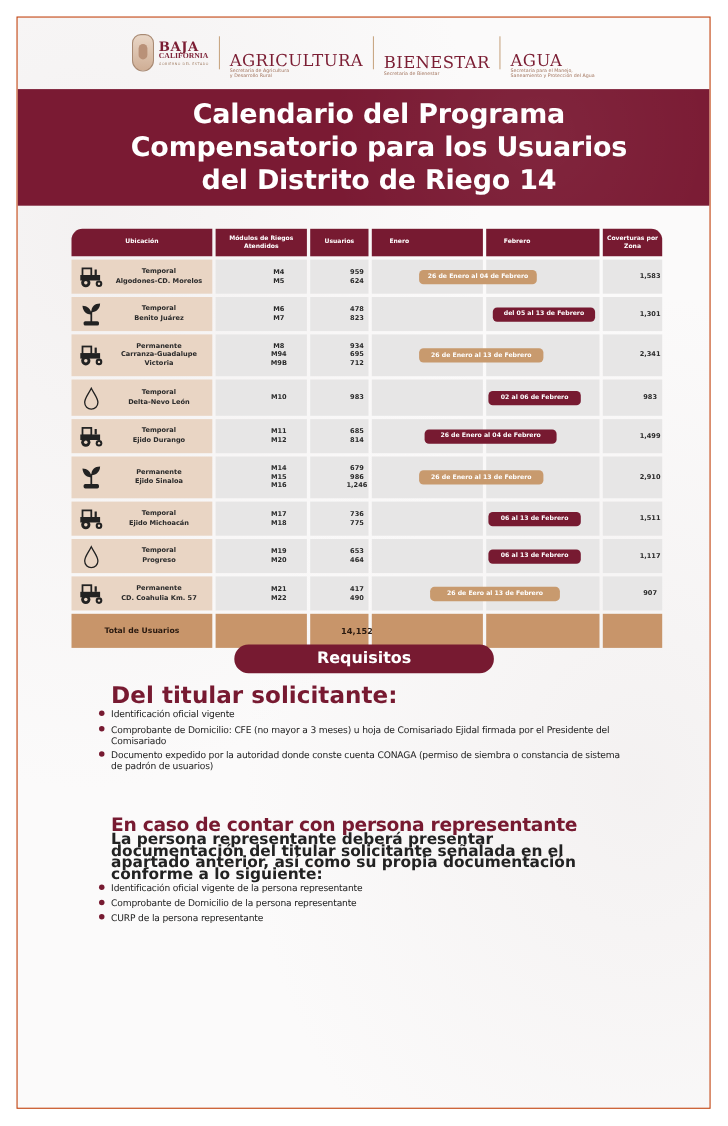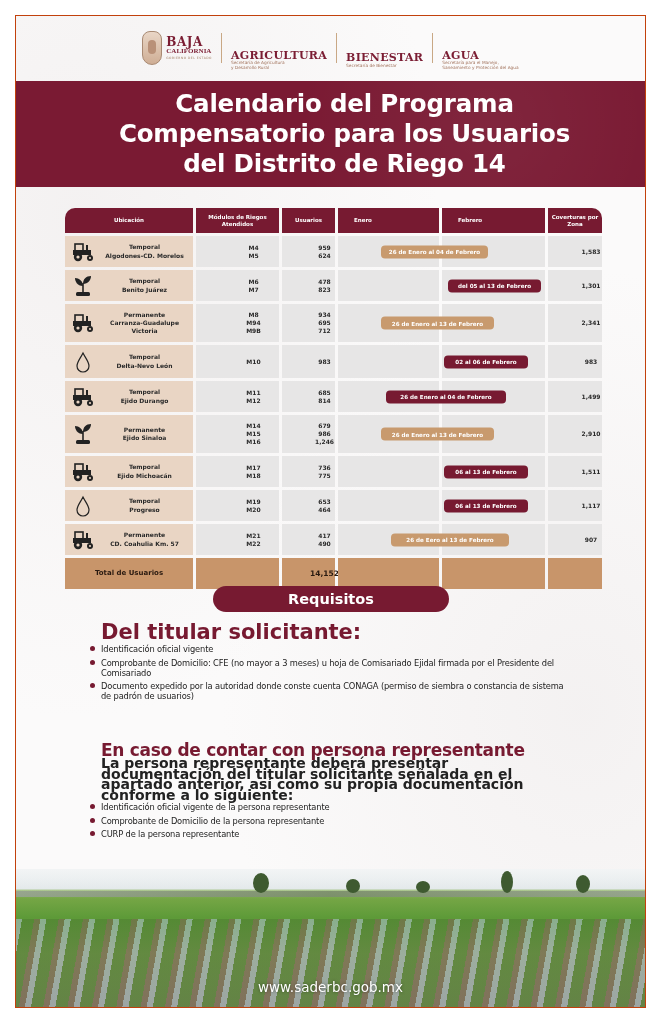--- a/index.html
+++ b/index.html
@@ -22,21 +22,21 @@
   .logos { position: absolute; top: 10px; left: 0; width: 100%; height: 44px; display: flex; justify-content: center; align-items: center; gap: 6px; }
   .logo-group { display: flex; align-items: center; gap: 4px; }
   .crest { width: 20px; height: 34px; border-radius: 8px 8px 10px 10px; background: linear-gradient(#e9d6c6, #cfae95); border: 1px solid #a98a73; position: relative; }
   .crest::after { content: ""; position: absolute; left: 5px; top: 8px; width: 8px; height: 14px; border-radius: 4px; background: #b99178; }
   .bc-text { display: flex; flex-direction: column; line-height: 1; }
   .bc-big { font-family: "DejaVu Serif", serif; font-weight: bold; color: #7b1d33; font-size: 12px; letter-spacing: 0.5px; }
   .bc-mid { font-family: Liberation Serif, serif; font-weight: bold; color: #7b1d33; font-size: 7px; }
   .bc-small { font-size: 3px; color: #a07d63; margin-top: 2px; letter-spacing: 0.5px; }
   .vsep { width: 1px; height: 30px; background: #c9a885; margin: 0 3px; }
   .org { display: flex; flex-direction: column; line-height: 1.05; }
-  .org-name { font-family: "DejaVu Serif", serif; font-weight: bold; color: #7b1d33; font-size: 11px; letter-spacing: 0.3px; margin-top: 24px; }
+  .org-name { font-family: "DejaVu Serif", serif; font-weight: normal; color: #7b1d33; font-size: 15px; letter-spacing: 0.3px; margin-top: 24px; }
   .org-sub { font-size: 4.3px; color: #a0715a; }
 
   
   .title-banner {
     position: absolute; left: 0; top: 65px; width: 100%; height: 106px;
     background: #7a1a33;
     background-image: radial-gradient(circle at 75% 40%, rgba(255,255,255,0.05), transparent 40%);
     display: flex; align-items: center; justify-content: center; text-align: center;
   }
   .title-banner h1 { color: #ffffff; font-family: "DejaVu Sans", sans-serif; font-weight: bold; font-size: 24.5px; line-height: 30px; letter-spacing: -0.2px; margin-left: 28px; }
@@ -341,24 +341,13 @@
   </ul>
 
   <div class="sec-title sec2">En caso de contar con persona representante</div>
   <div class="intro">La persona representante deberá presentar documentación del titular solicitante señalada en el apartado anterior, así como su propia documentación conforme a lo siguiente:</div>
   <ul class="bullets b2">
     <li>Identificación oficial vigente de la persona representante</li>
     <li>Comprobante de Domicilio de la persona representante</li>
     <li>CURP de la persona representante</li>
   </ul>
 
-  <div class="photo">
-    <div class="sky-fade"></div>
-    <div class="treeline"></div>
-    <div class="tree" style="left:237px;top:4px;width:16px;height:20px;"></div>
-    <div class="tree" style="left:330px;top:10px;width:14px;height:14px;"></div>
-    <div class="tree" style="left:485px;top:2px;width:12px;height:22px;"></div>
-    <div class="tree" style="left:560px;top:6px;width:14px;height:18px;"></div>
-    <div class="tree" style="left:400px;top:12px;width:14px;height:12px;"></div>
-    <div class="furrows"></div>
-    <div class="website">www.saderbc.gob.mx</div>
-  </div>
 </div>
 
 </body></html>

